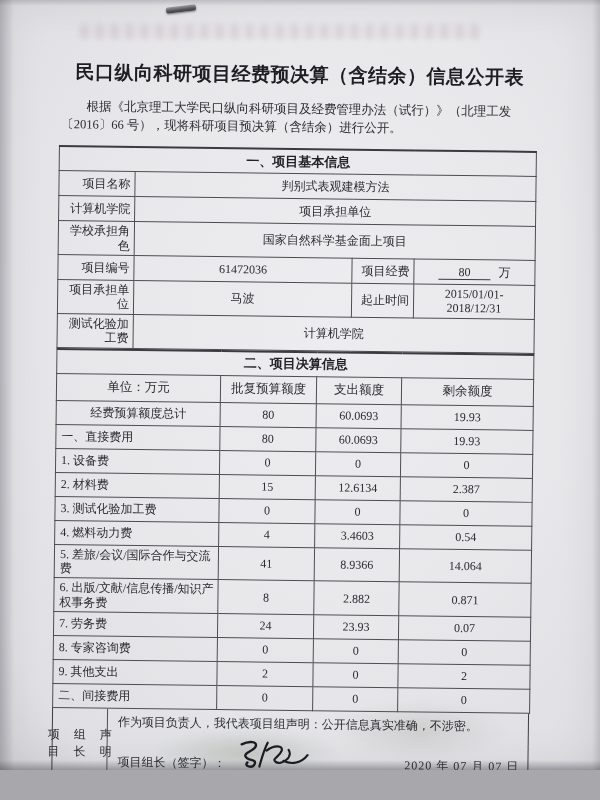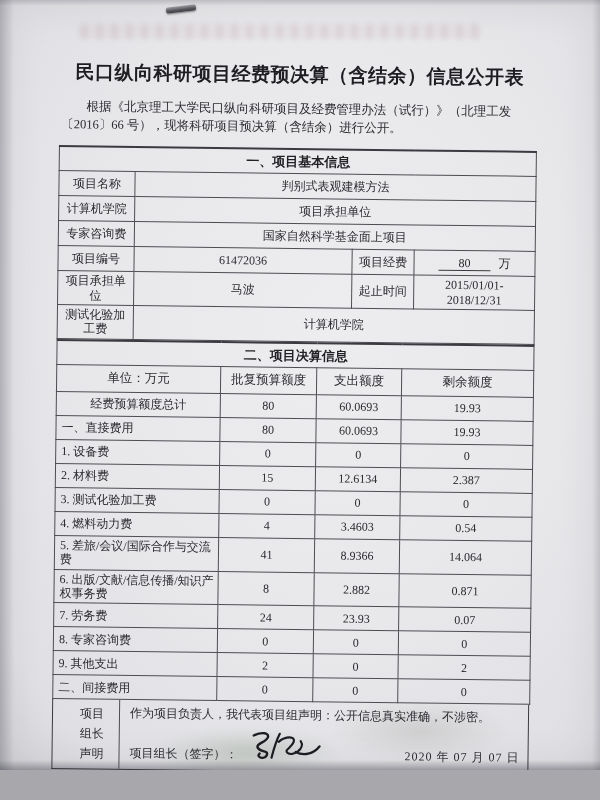--- a/index.html
+++ b/index.html
@@ -63,36 +63,36 @@
     padding:2px 4px;vertical-align:middle;color:#2b2b30;
     overflow:hidden;
   }
   tr.section td{
     font-family:"Liberation Sans","DejaVu Sans",sans-serif;
     font-weight:700;font-size:13px;color:#222226;
     border-top:2px solid #3a3a40;height:19px;padding-left:5px;
   }
   table{border:1.5px solid #3a3a40;}
   .t1 td{height:20px;text-align:center;}
-  .t1 td.lbl{text-align:center;}
+  .t1 td.lbl{text-align:right;}
   .t2 td{height:19px;text-align:center;}
   .t2 td.name{text-align:left;padding-left:5px;}
   .t2 tr.head td{height:22px;font-size:12.5px;}
   .t2 td.cname{text-align:center;}
   .u80{border-bottom:1px solid #3a3a40;padding:0 20px;}
   .unit{margin-left:8px;}
 
   .decl{
     display:flex;width:477px;border:1.5px solid #3a3a40;border-top:none;
     box-sizing:border-box;height:70px;
   }
   .decl-side{
     width:54px;border-right:1px solid #4d4d54;
-    display:flex;flex-direction:column;justify-content:center;align-items:center;
-    font-size:12px;gap:3px;flex:none;margin-left:12px;
+    display:flex;flex-direction:row;justify-content:center;align-items:center;
+    font-size:12px;gap:14px;flex:none;
   }
   .decl-main{flex:1;position:relative;padding:5px 8px 4px 10px;font-size:12px;}
   .decl-statement{margin:0;line-height:1.35;}
   .decl-signrow{
     position:absolute;left:10px;right:8px;bottom:7px;
     display:flex;align-items:flex-end;
   }
   .sign-label{font-size:12px;}
   .signature{margin:0 8px;position:relative;top:4px;}
   .decl-date{margin-left:auto;font-size:12px;letter-spacing:1px;white-space:nowrap;}
@@ -129,21 +129,21 @@
       </tr>
       <tr>
         <td class="lbl">项目名称</td>
         <td colspan="3">判别式表观建模方法</td>
       </tr>
       <tr>
         <td class="lbl">计算机学院</td>
         <td colspan="3">项目承担单位</td>
       </tr>
       <tr>
-        <td class="lbl">专家咨询费</td>
+        <td class="lbl">学校承担角色</td>
         <td colspan="3">国家自然科学基金面上项目</td>
       </tr>
       <tr>
         <td class="lbl">项目编号</td>
         <td>61472036</td>
         <td class="lbl">项目经费</td>
         <td><span class="u80">80</span><span class="unit">万</span></td>
       </tr>
       <tr>
         <td class="lbl">项目承担单位</td>

